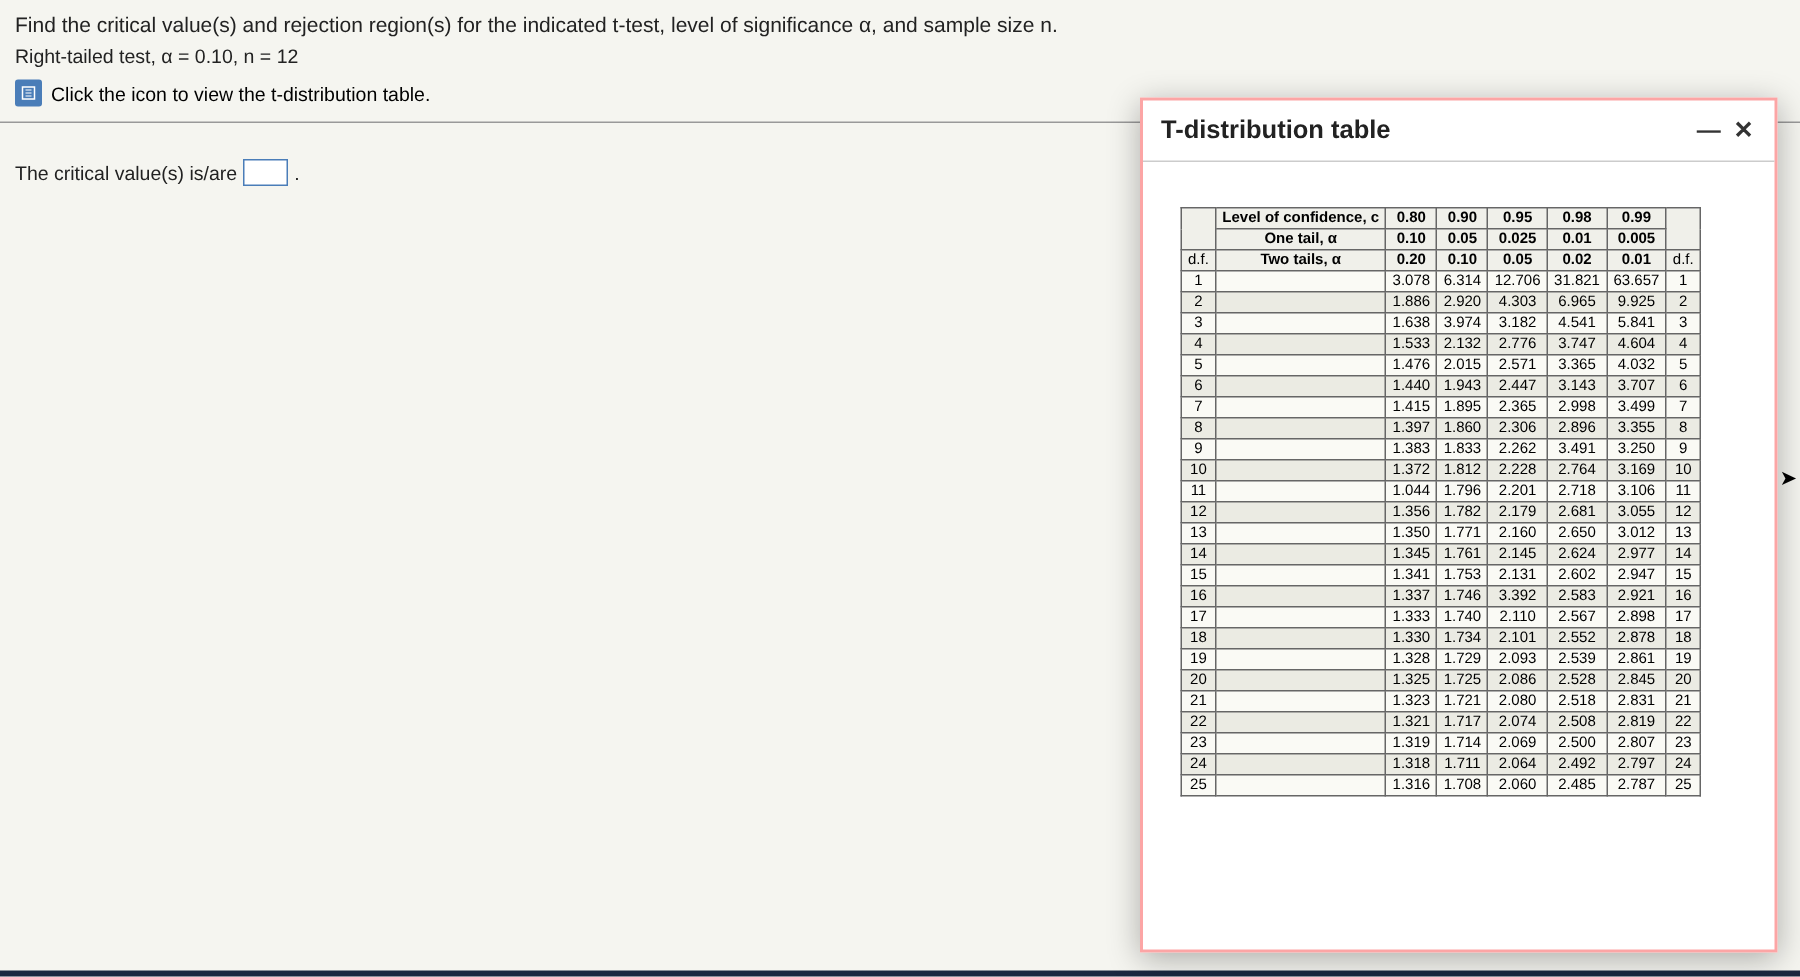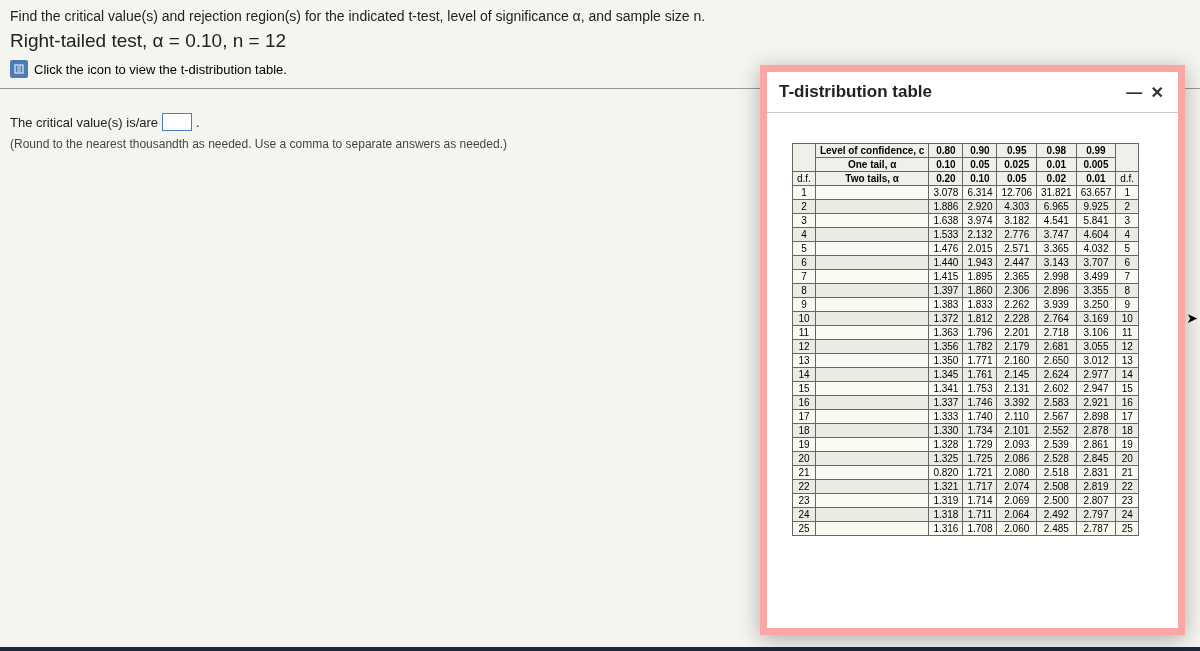--- a/index.html
+++ b/index.html
@@ -16,21 +16,21 @@
       width: 100%;
       height: 647px;
       padding: 0;
     }
     .question-header {
       font-size: 14px;
       color: #222;
       padding: 8px 10px 4px 10px;
     }
     .question-sub {
-      font-size: 19px;
+      font-size: 13px;
       color: #222;
       padding: 2px 10px;
     }
     .icon-link {
       display: flex;
       align-items: center;
       padding: 6px 10px;
       font-size: 13px;
     }
     .doc-icon {
@@ -69,21 +69,21 @@
       border-top: 1px solid #999;
       margin: 4px 0;
     }
     .popup {
       position: absolute;
       top: 65px;
       left: 760px;
       width: 425px;
       height: 570px;
       background: white;
-      border: 7px solid #fca5a5;
+      border: 2px solid #fca5a5;
       box-shadow: 0 4px 20px rgba(0,0,0,0.3);
     }
     .popup-header {
       display: flex;
       justify-content: space-between;
       align-items: center;
       padding: 10px 12px;
       border-bottom: 1px solid #ccc;
     }
     .popup-title {
@@ -150,21 +150,20 @@
         </svg>
     </span>
     <span>Click the icon to view the t-distribution table.</span>
   </div>
   <div class="hr"></div>
   <div class="answer-line">
     <span>The critical value(s) is/are</span>
     <span class="input-box"></span>
     <span>.</span>
   </div>
-  <div class="hint">(Round to the nearest thousandth as needed. Use a comma to separate answers as needed.)</div>
 </div>
 
 <div class="popup">
   <div class="popup-header">
     <span class="popup-title">T-distribution table</span>
     <span class="popup-close">— ✕</span>
   </div>
   <div class="table-container">
     <table>
       <tbody>
@@ -277,38 +276,38 @@
             <td>2.896</td>
             <td>3.355</td>
             <td class="df-col">8</td>
           </tr>
           <tr>
             <td class="df-col">9</td>
             <td></td>
             <td>1.383</td>
             <td>1.833</td>
             <td>2.262</td>
-            <td>3.939</td>
+            <td>3.491</td>
             <td>3.250</td>
             <td class="df-col">9</td>
           </tr>
           <tr class="row-shade">
             <td class="df-col">10</td>
             <td></td>
             <td>1.372</td>
             <td>1.812</td>
             <td>2.228</td>
             <td>2.764</td>
             <td>3.169</td>
             <td class="df-col">10</td>
           </tr>
           <tr>
             <td class="df-col">11</td>
             <td></td>
-            <td>1.363</td>
+            <td>1.044</td>
             <td>1.796</td>
             <td>2.201</td>
             <td>2.718</td>
             <td>3.106</td>
             <td class="df-col">11</td>
           </tr>
           <tr class="row-shade">
             <td class="df-col">12</td>
             <td></td>
             <td>1.356</td>
@@ -394,21 +393,21 @@
             <td>1.325</td>
             <td>1.725</td>
             <td>2.086</td>
             <td>2.528</td>
             <td>2.845</td>
             <td class="df-col">20</td>
           </tr>
           <tr>
             <td class="df-col">21</td>
             <td></td>
-            <td>0.820</td>
+            <td>1.323</td>
             <td>1.721</td>
             <td>2.080</td>
             <td>2.518</td>
             <td>2.831</td>
             <td class="df-col">21</td>
           </tr>
           <tr class="row-shade">
             <td class="df-col">22</td>
             <td></td>
             <td>1.321</td>

